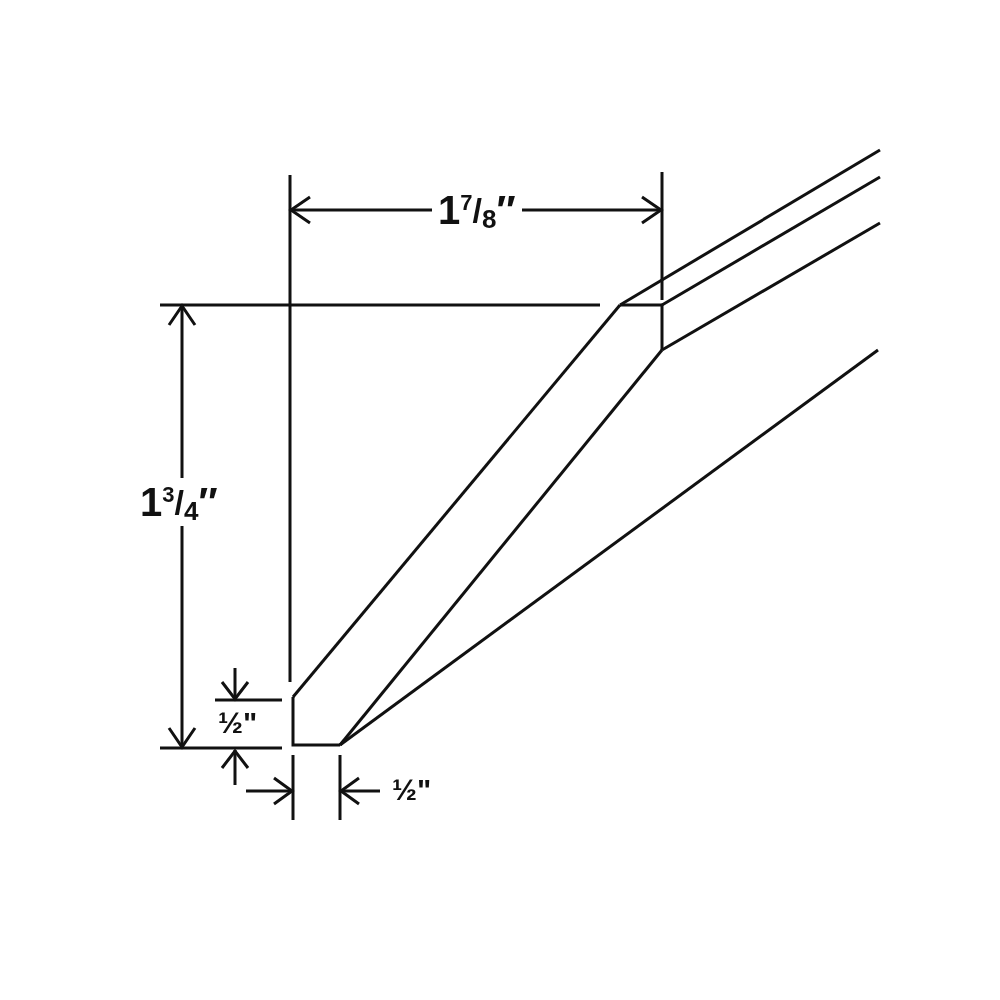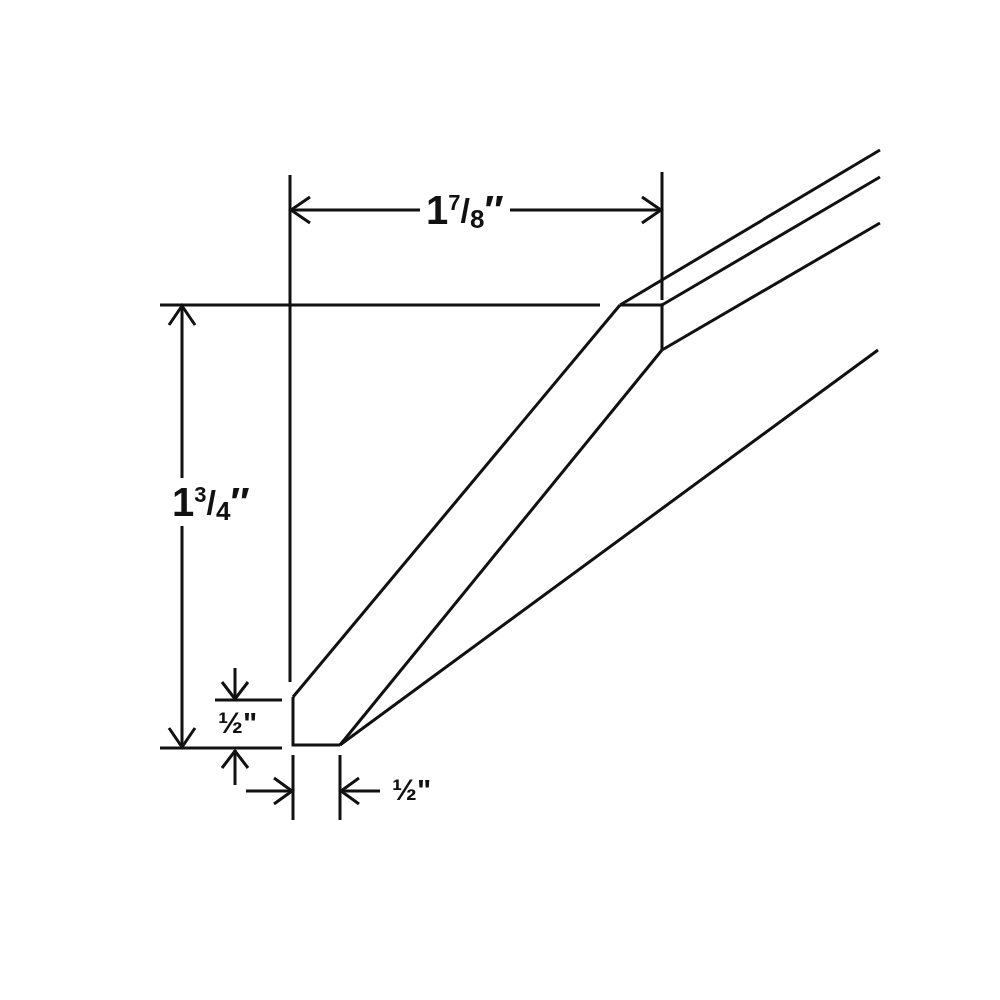--- a/index.html
+++ b/index.html
@@ -60,31 +60,30 @@
     .sub {
       position: relative;
       top: 4px;
       font-size: 26px;
     }
     .small-lbl {
       font-size: 30px;
       font-weight: bold;
     }
     #lbl-width {
-      left: 420px;
+      left: 432px;
       top: 190px;
       background: #ffffff;
       padding: 0 6px;
     }
     #lbl-height {
       left: 140px;
       top: 478px;
       background: #ffffff;
       padding: 4px 0;
-      margin-left: 32px;
     }
     #lbl-thickness-v {
       left: 218px;
       top: 708px;
     }
     #lbl-thickness-h {
       left: 392px;
       top: 775px;
     }
   </style>

